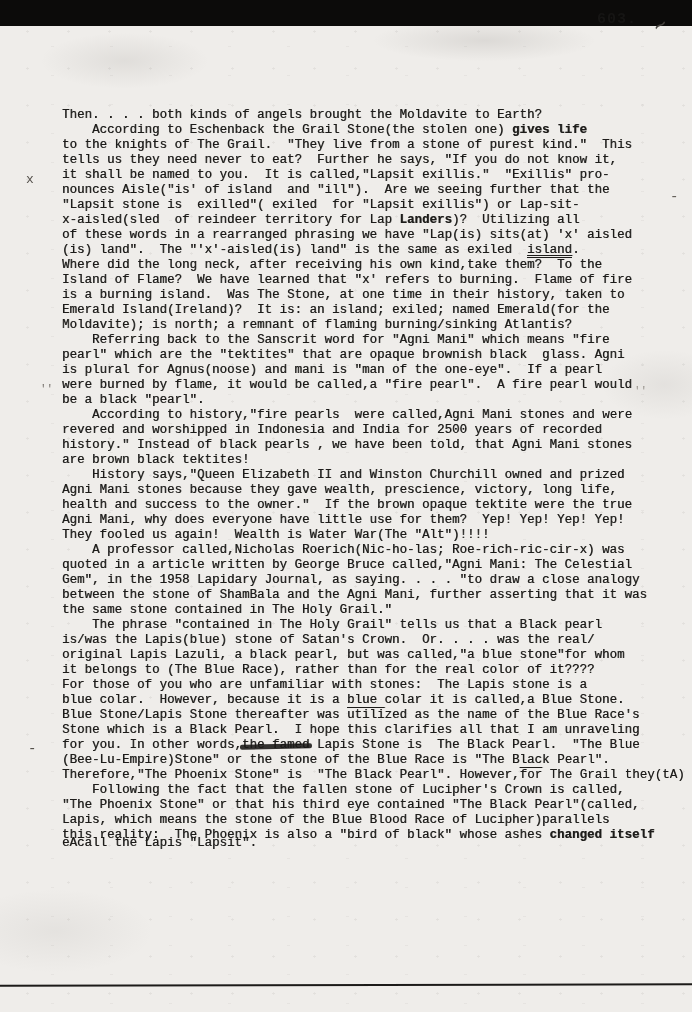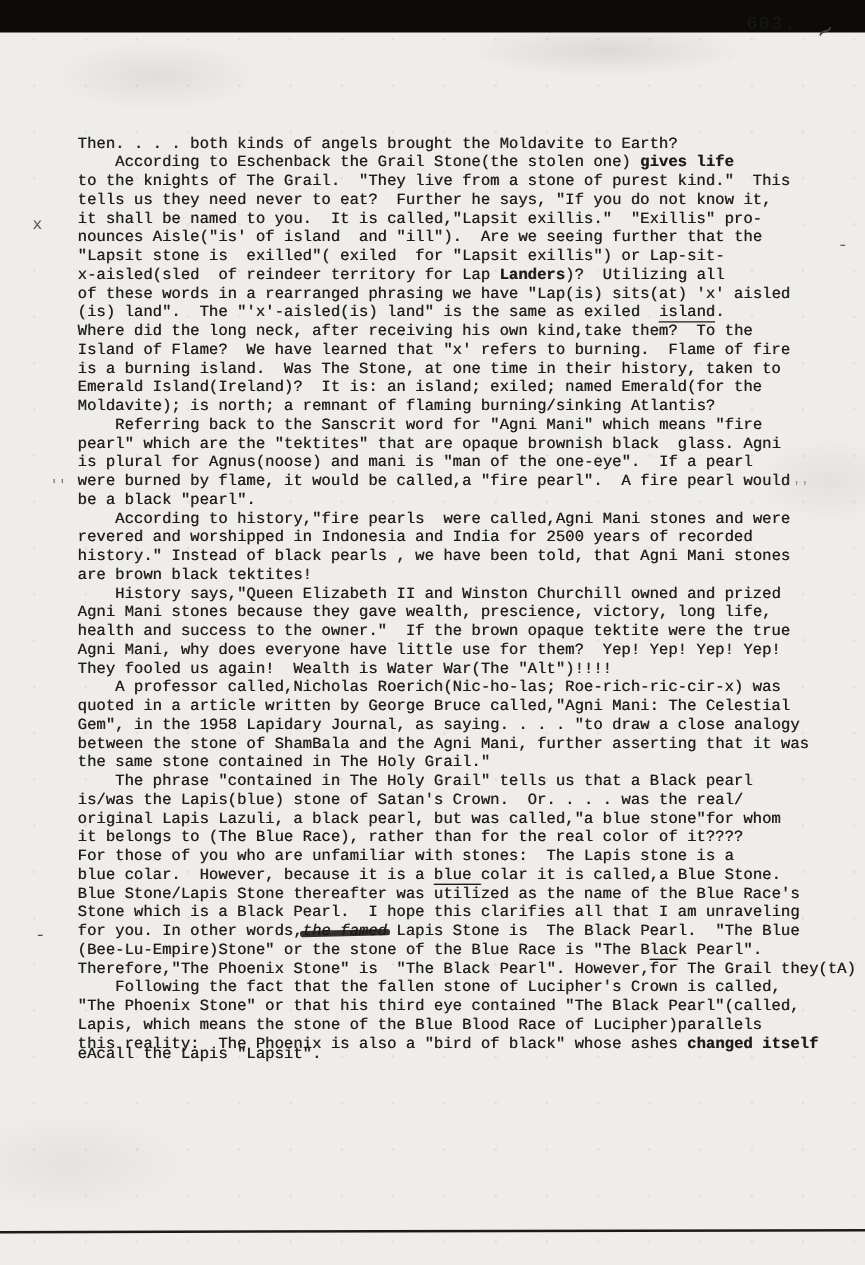--- a/index.html
+++ b/index.html
@@ -32,24 +32,24 @@
     letter-spacing:1px;
   }
   .textblock{
     position:absolute;top:108px;left:62px;width:640px;
     font-size:12.5px;line-height:15px;white-space:pre;
     text-shadow:0.4px 0 rgba(25,24,22,0.65);
   }
   .line{height:15px;}
   .line.overlap{margin-top:-7px;}
   .seg-u{text-underline-offset:2px;}
-  .seg-d{text-underline-offset:2px;border-bottom:1px solid currentColor;margin-top:20px;}
+  .seg-d{text-decoration:underline;text-underline-offset:2px;border-bottom:1px solid currentColor;margin-top:20px;}
   .seg-o{text-decoration:overline;}
   .seg-b{font-weight:bold;text-align:right;}
-  .seg-x{position:relative;filter:blur(0.3px);font-style:italic;}
+  .seg-x{position:relative;filter:blur(0.3px);}
   .seg-x::after{
     content:"";position:absolute;left:-2px;right:-2px;top:40%;height:5px;
     background:#191816;border-radius:2px;transform:rotate(-1.2deg);opacity:0.88;
   }
   .stray{position:absolute;font-family:"Liberation Mono","DejaVu Sans Mono",monospace;line-height:1;}
 </style>
 </head>
 <body>
 
 <div class="topband"></div>

